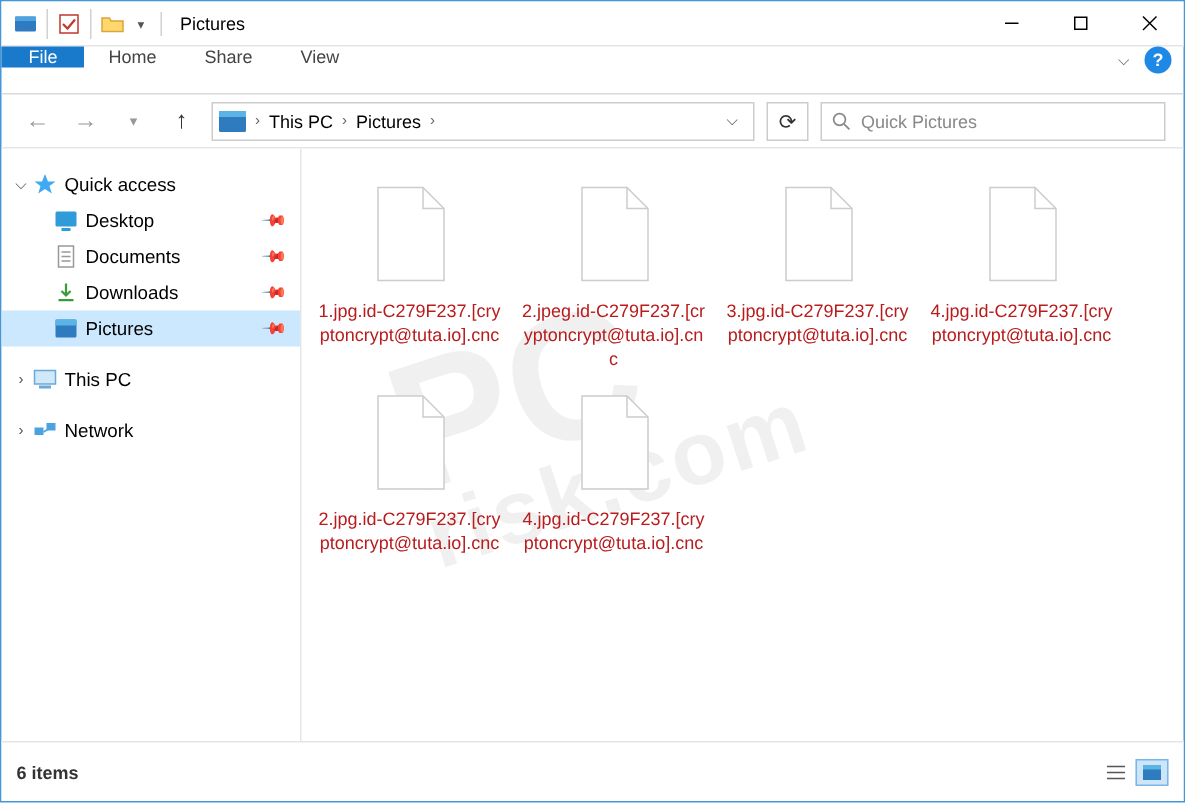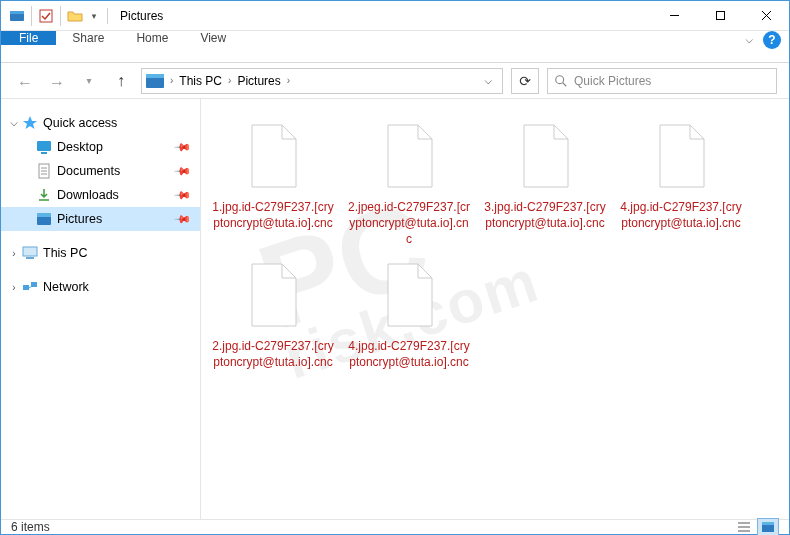--- a/index.html
+++ b/index.html
@@ -57,21 +57,21 @@
 
 
 .content { flex:1; overflow:auto; padding:16px 8px; position:relative; }
 .items { display:flex; flex-wrap:wrap; gap:4px 8px; align-content:flex-start; }
 .file-item { width:128px; display:flex; flex-direction:column; align-items:center; text-align:center; padding:2px; }
 .file-icon { width:78px; height:78px; position:relative; margin-bottom:4px; }
 .file-icon svg { width:100%; height:100%; }
 .file-name { font-size:12px; color:#b91c1c; line-height:1.35; word-break:break-all; max-height:50px; overflow:hidden; }
 
 
-.statusbar { height:15px; border-top:1px solid #e5e5e5; display:flex; align-items:center; padding:0 10px; font-size:12px; color:#333; background:#fff; }
+.statusbar { height:40px; border-top:1px solid #e5e5e5; display:flex; align-items:center; padding:0 10px; font-size:12px; color:#333; background:#fff;font-weight:bold; }
 .status-right { margin-left:auto; display:flex; gap:2px; }
 .view-btn { width:22px; height:18px; border:1px solid transparent; display:flex; align-items:center; justify-content:center; }
 .view-btn.active { border-color:#7eb4ea; background:#cde6f7; }
 .view-btn svg { width:14px; height:12px; }
 </style>
 </head>
 <body>
 
 <div class="watermark">
   <span>PC</span>
@@ -120,22 +120,22 @@
           <svg viewBox="0 0 11 11">
             <line x1="1" y1="1" x2="10" y2="10" stroke="#000" stroke-width="1"></line>
             <line x1="10" y1="1" x2="1" y2="10" stroke="#000" stroke-width="1"></line>
           </svg>
         </div>
     </div>
   </div>
 
   <div class="ribbon">
     <div class="file-tab">File</div>
+    <div class="ribbon-tab">Home</div>
     <div class="ribbon-tab">Share</div>
-    <div class="ribbon-tab">Home</div>
     <div class="ribbon-tab">View</div>
     <div class="ribbon-right">
       <span class="chev-down">⌵</span>
       <div class="help-icon">?</div>
     </div>
   </div>
 
   <div class="navbar">
     <div class="nav-btn">←</div>
     <div class="nav-btn">→</div>

